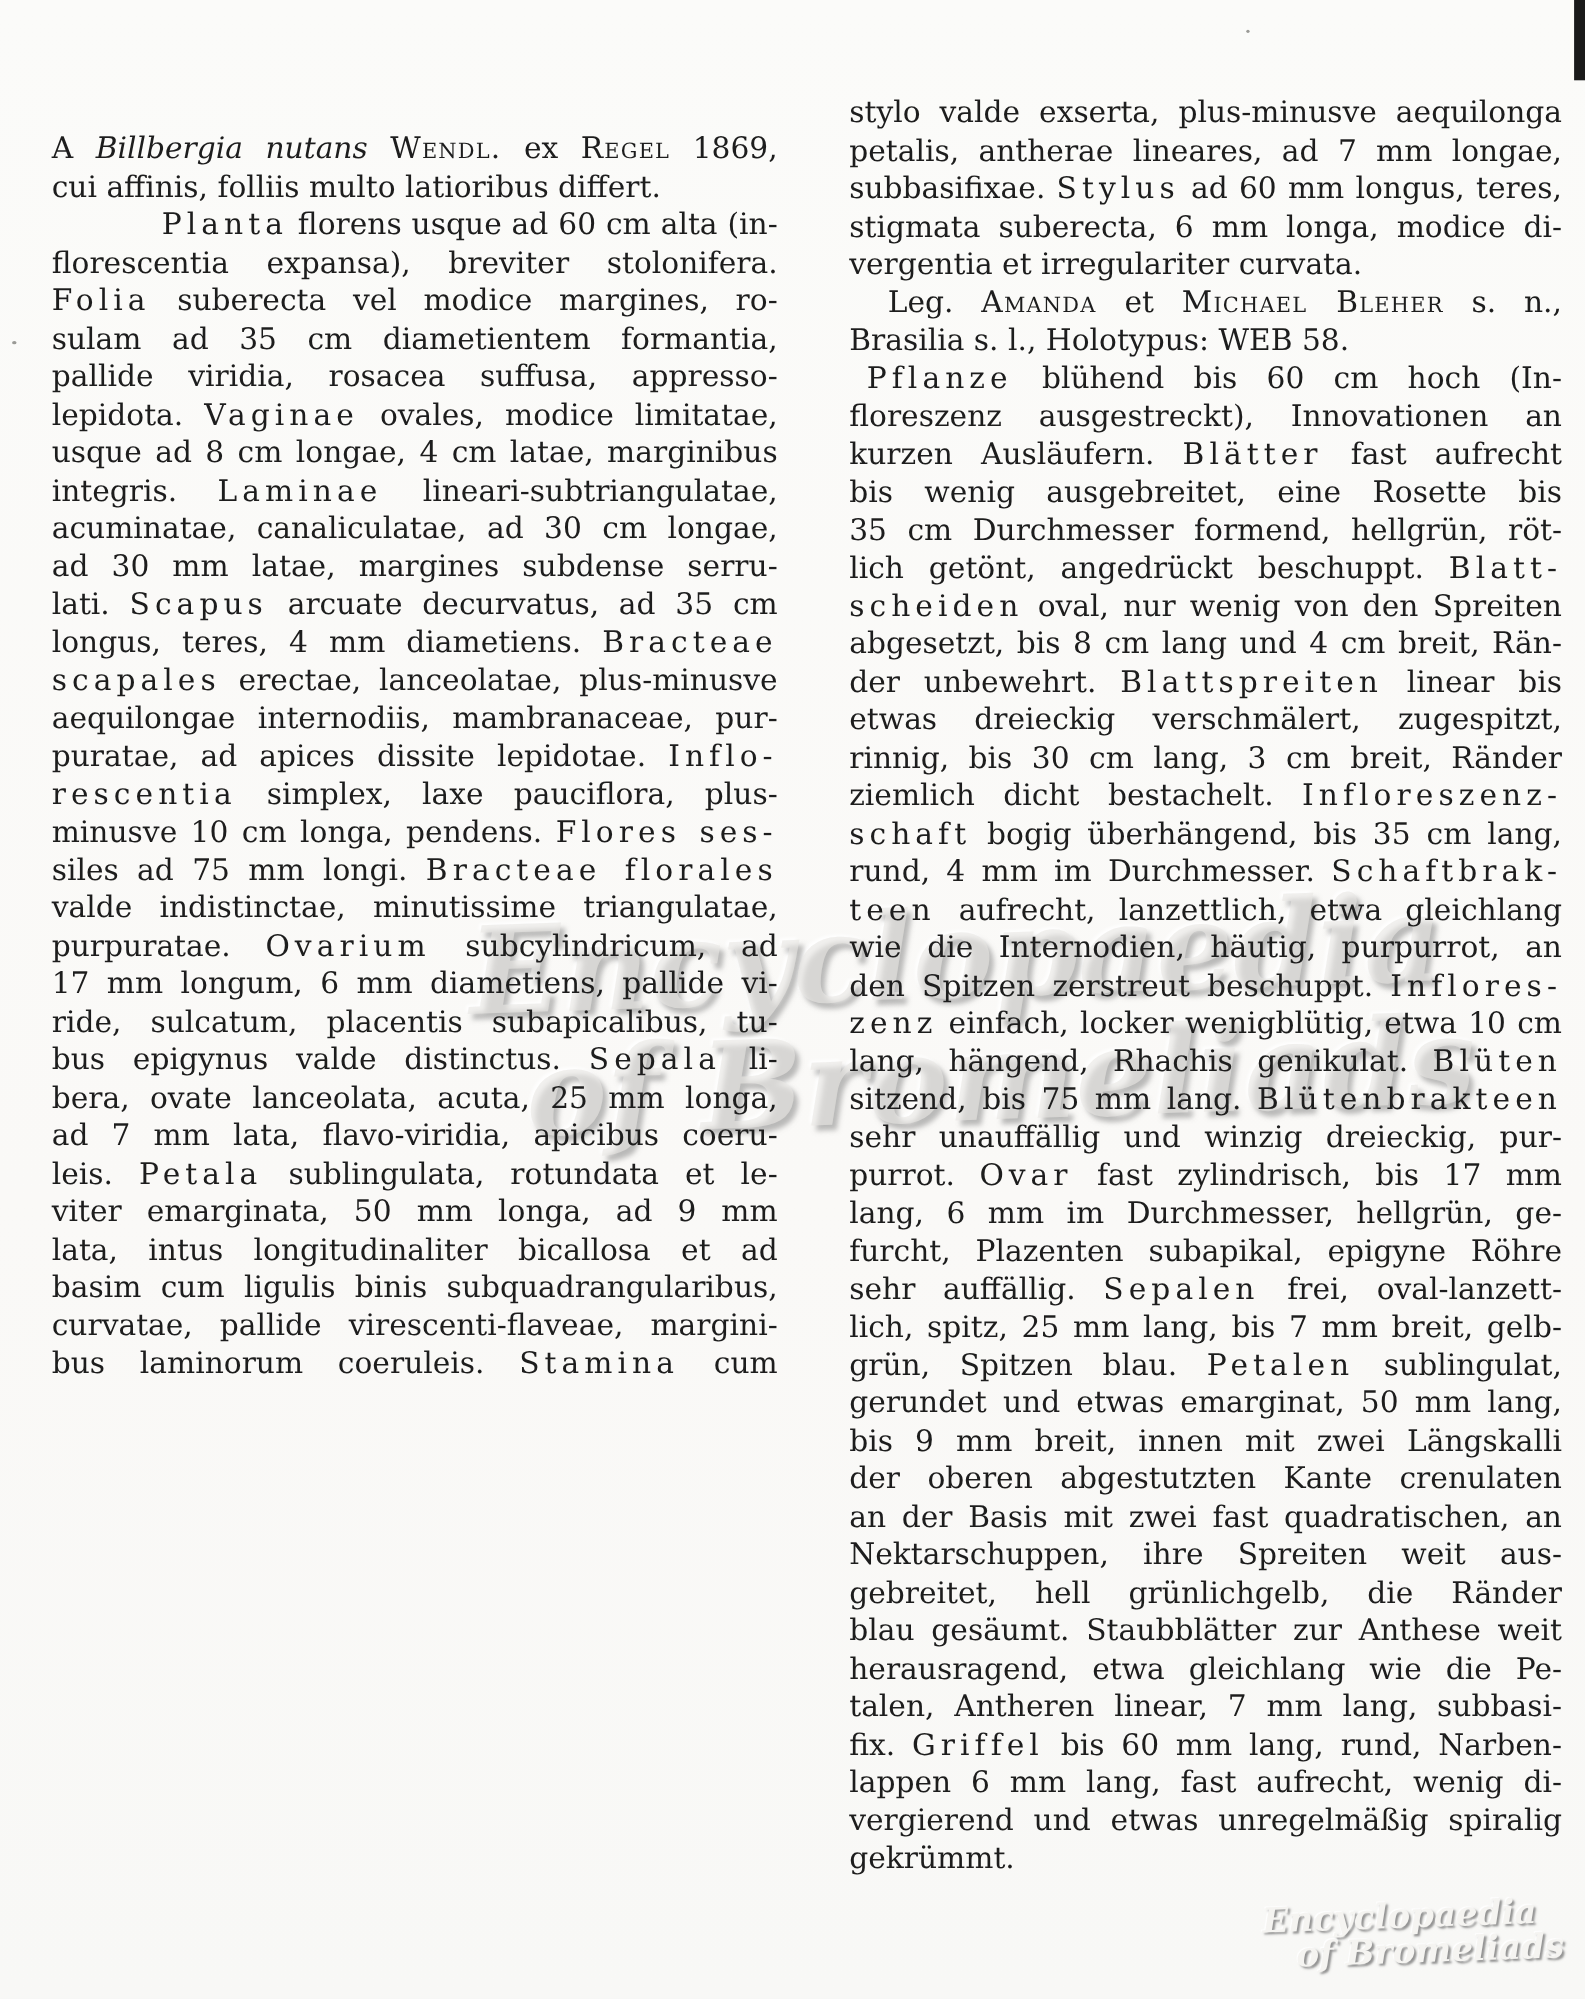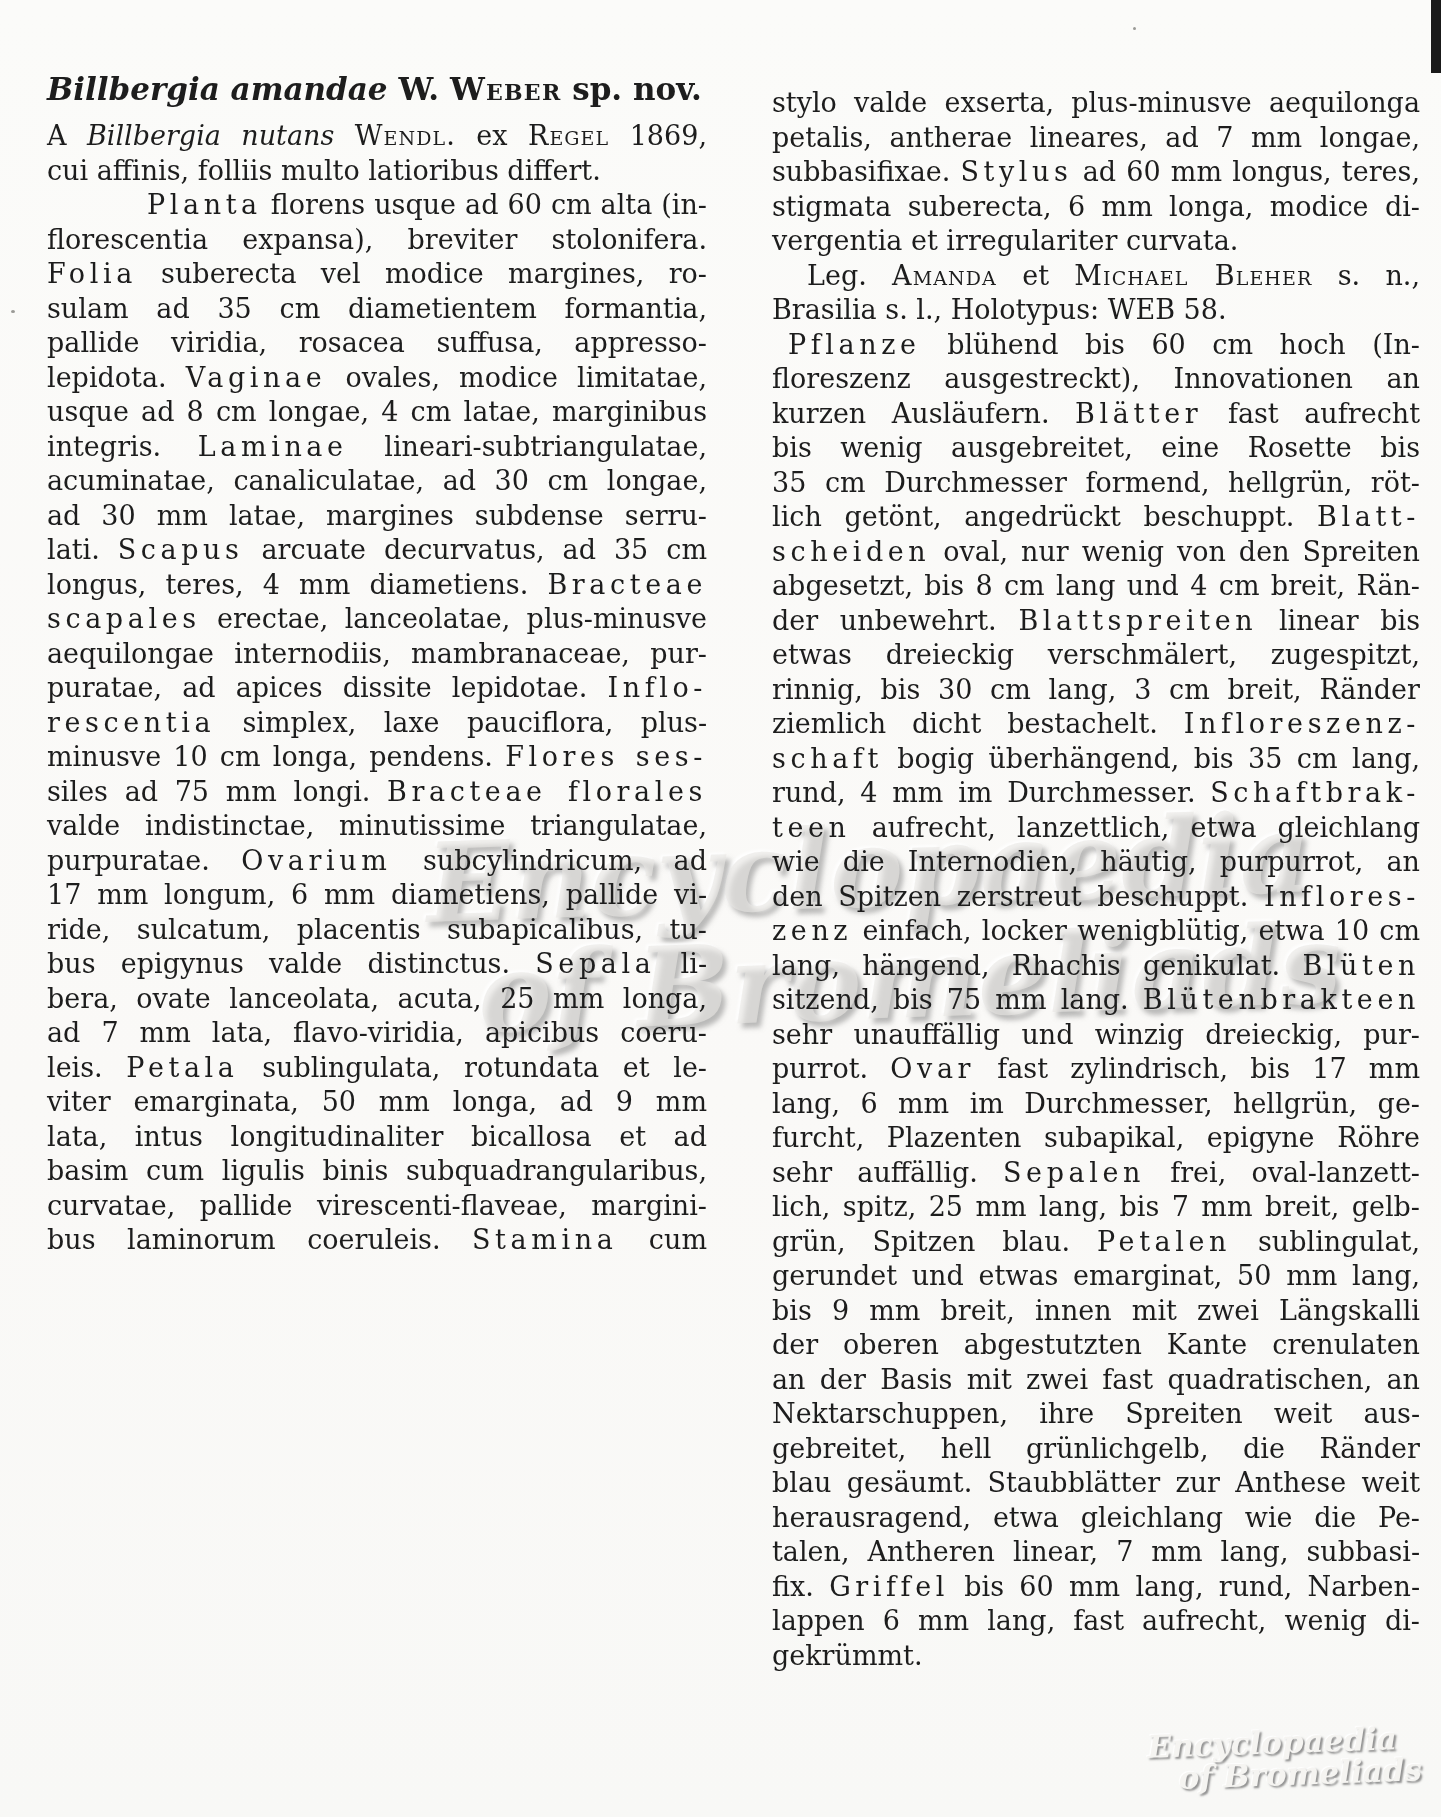--- a/index.html
+++ b/index.html
@@ -31,21 +31,20 @@
 </head>
 <body>
 
 <div class="page">
 
   <div class="wm wm-center">
     <div class="l1">Encyclopaedia</div>
     <div class="l2">of Bromeliads</div>
   </div>
 
-  <h1 class="title" id="title"><span class="seg-i">Billbergia amandae</span><span> W. </span><span class="seg-sc">Weber</span><span> sp. nov.</span></h1>
 
   <div class="col col-left" id="col-left">
       <div class="line"><span>A </span><span class="seg-i">Billbergia nutans</span><span> </span><span class="seg-sc">Wendl.</span><span> ex </span><span class="seg-sc">Regel</span><span> 1869,</span></div>
       <div class="line nojust"><span>cui affinis, folliis multo latioribus differt.</span></div>
       <div class="line" style="padding-left: 100px;"><span class="seg-g">Planta</span><span> florens usque ad 60 cm alta (in-</span></div>
       <div class="line"><span>florescentia expansa), breviter stolonifera.</span></div>
       <div class="line"><span class="seg-g">Folia</span><span> suberecta vel modice margines, ro-</span></div>
       <div class="line"><span>sulam ad 35 cm diametientem formantia,</span></div>
       <div class="line"><span>pallide viridia, rosacea suffusa, appresso-</span></div>
       <div class="line"><span>lepidota. </span><span class="seg-g">Vaginae</span><span> ovales, modice limitatae,</span></div>
@@ -114,20 +113,21 @@
       <div class="line"><span>bis 9 mm breit, innen mit zwei Längskalli</span></div>
       <div class="line"><span>der oberen abgestutzten Kante crenulaten</span></div>
       <div class="line"><span>an der Basis mit zwei fast quadratischen, an</span></div>
       <div class="line"><span>Nektarschuppen, ihre Spreiten weit aus-</span></div>
       <div class="line"><span>gebreitet, hell grünlichgelb, die Ränder</span></div>
       <div class="line"><span>blau gesäumt. Staubblätter zur Anthese weit</span></div>
       <div class="line"><span>herausragend, etwa gleichlang wie die Pe-</span></div>
       <div class="line"><span>talen, Antheren linear, 7 mm lang, subbasi-</span></div>
       <div class="line"><span>fix. </span><span class="seg-g">Griffel</span><span> bis 60 mm lang, rund, Narben-</span></div>
       <div class="line"><span>lappen 6 mm lang, fast aufrecht, wenig di-</span></div>
+      <div class="line"><span>vergierend und etwas unregelmäßig spiralig</span></div>
       <div class="line nojust"><span>gekrümmt.</span></div>
     </div>
 
   <div class="wm wm-bottom">
     <div class="l1">Encyclopaedia</div>
     <div class="l2">of Bromeliads</div>
   </div>
 
   <div class="corner-bar"></div>
   <div class="speckle s1"></div>

